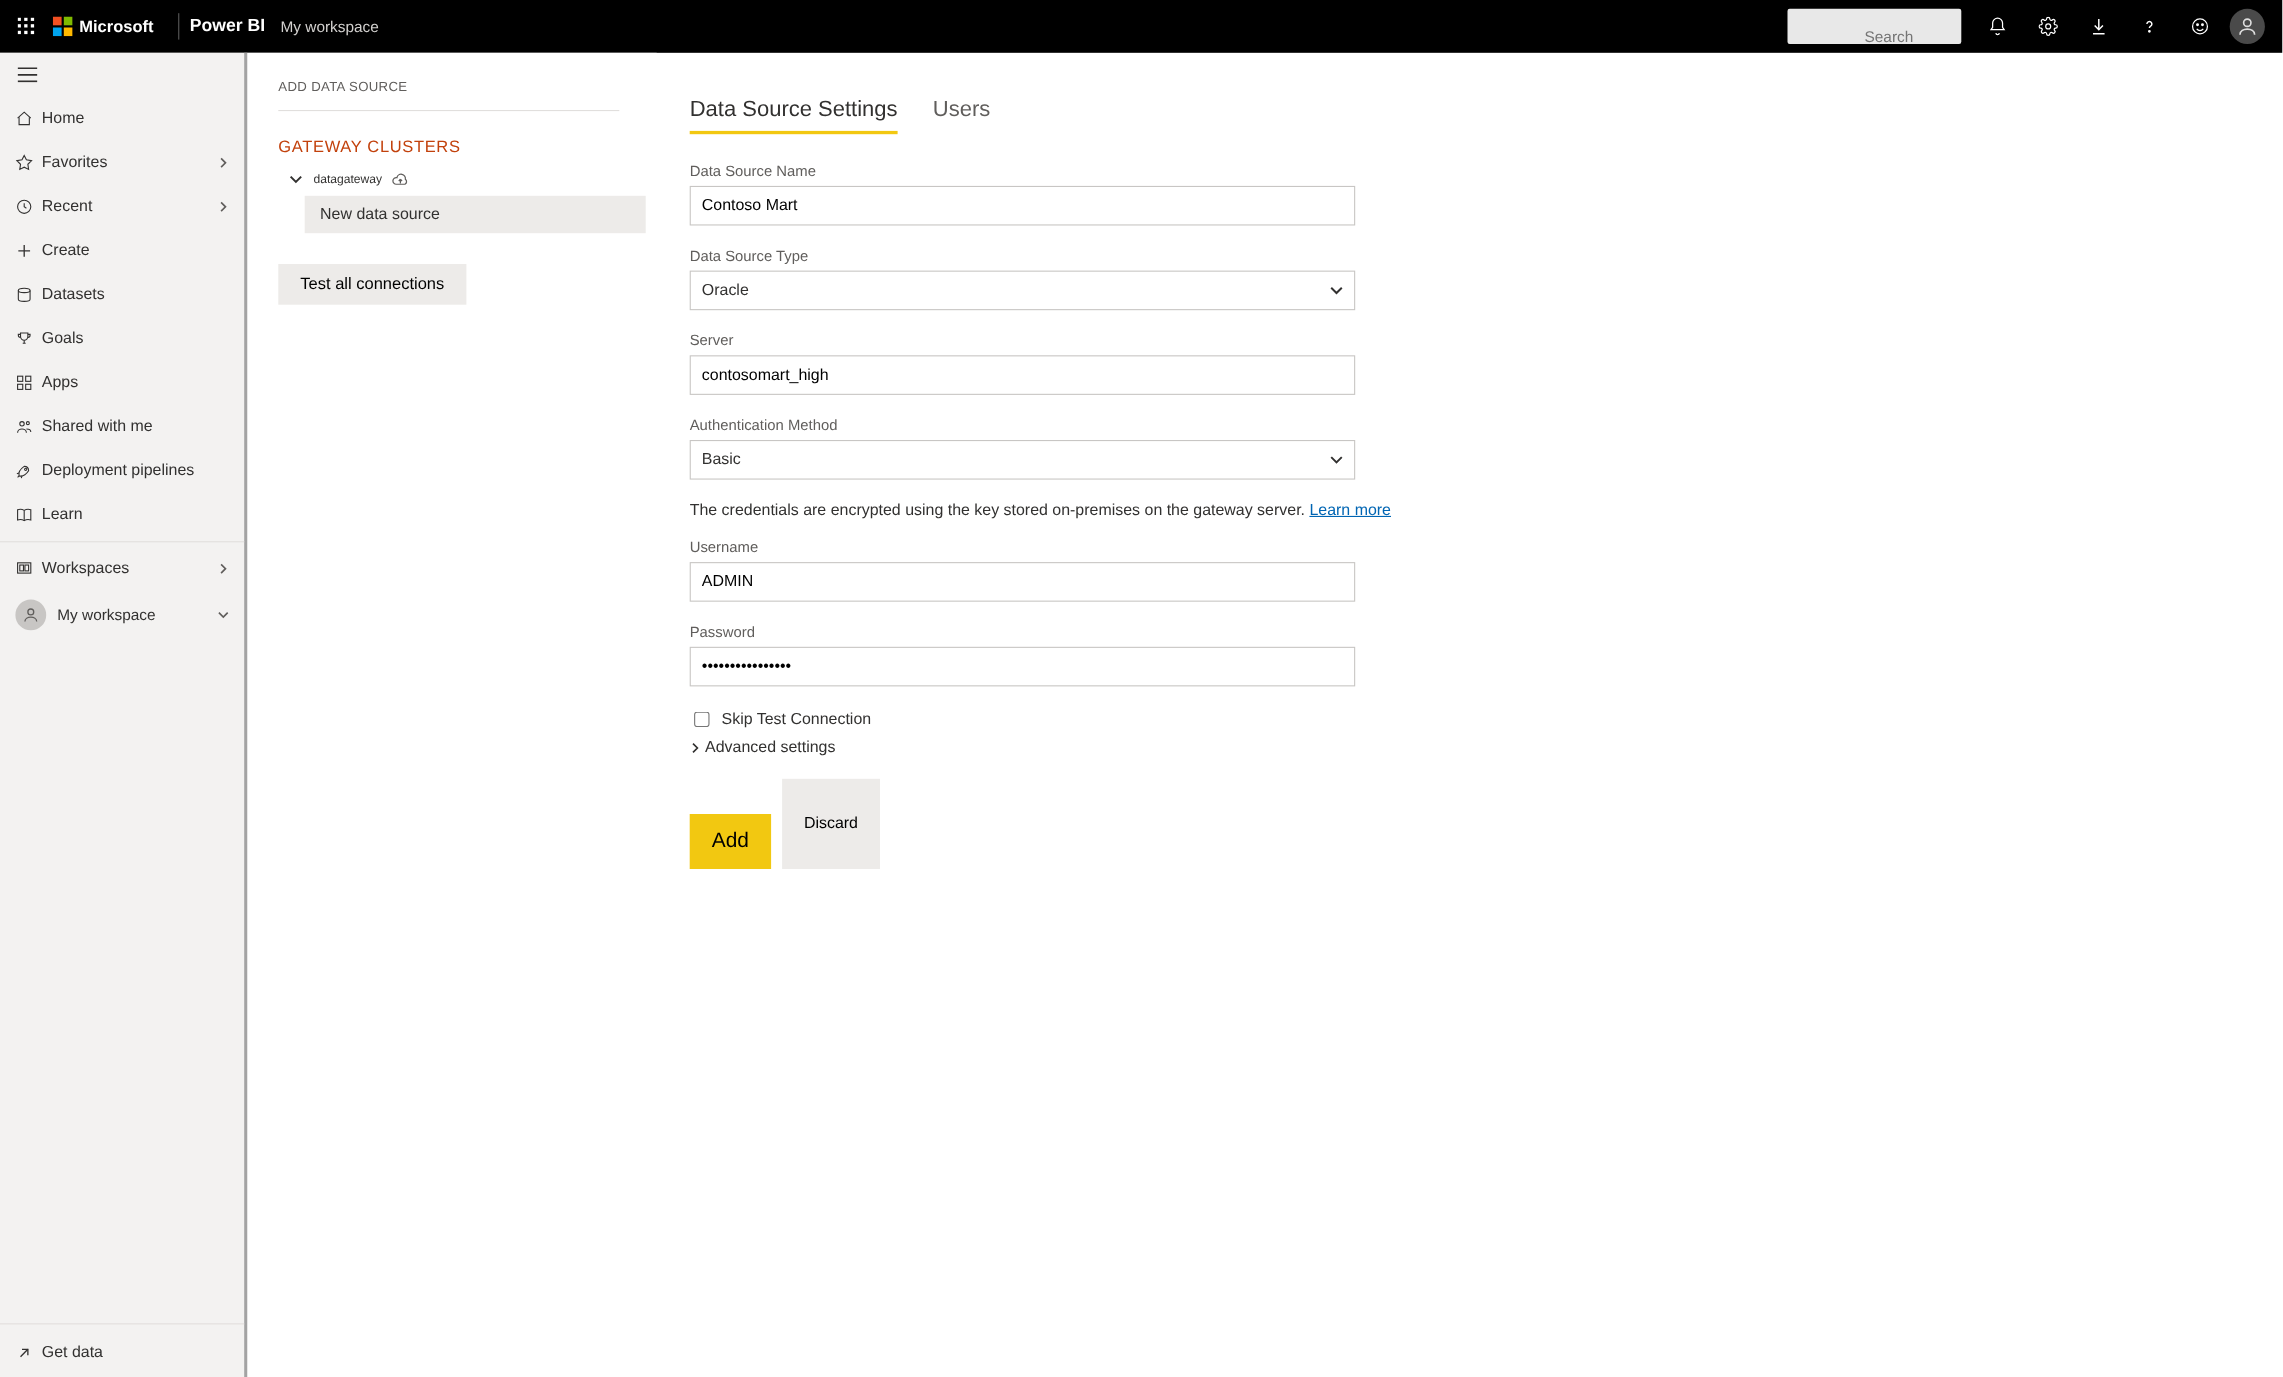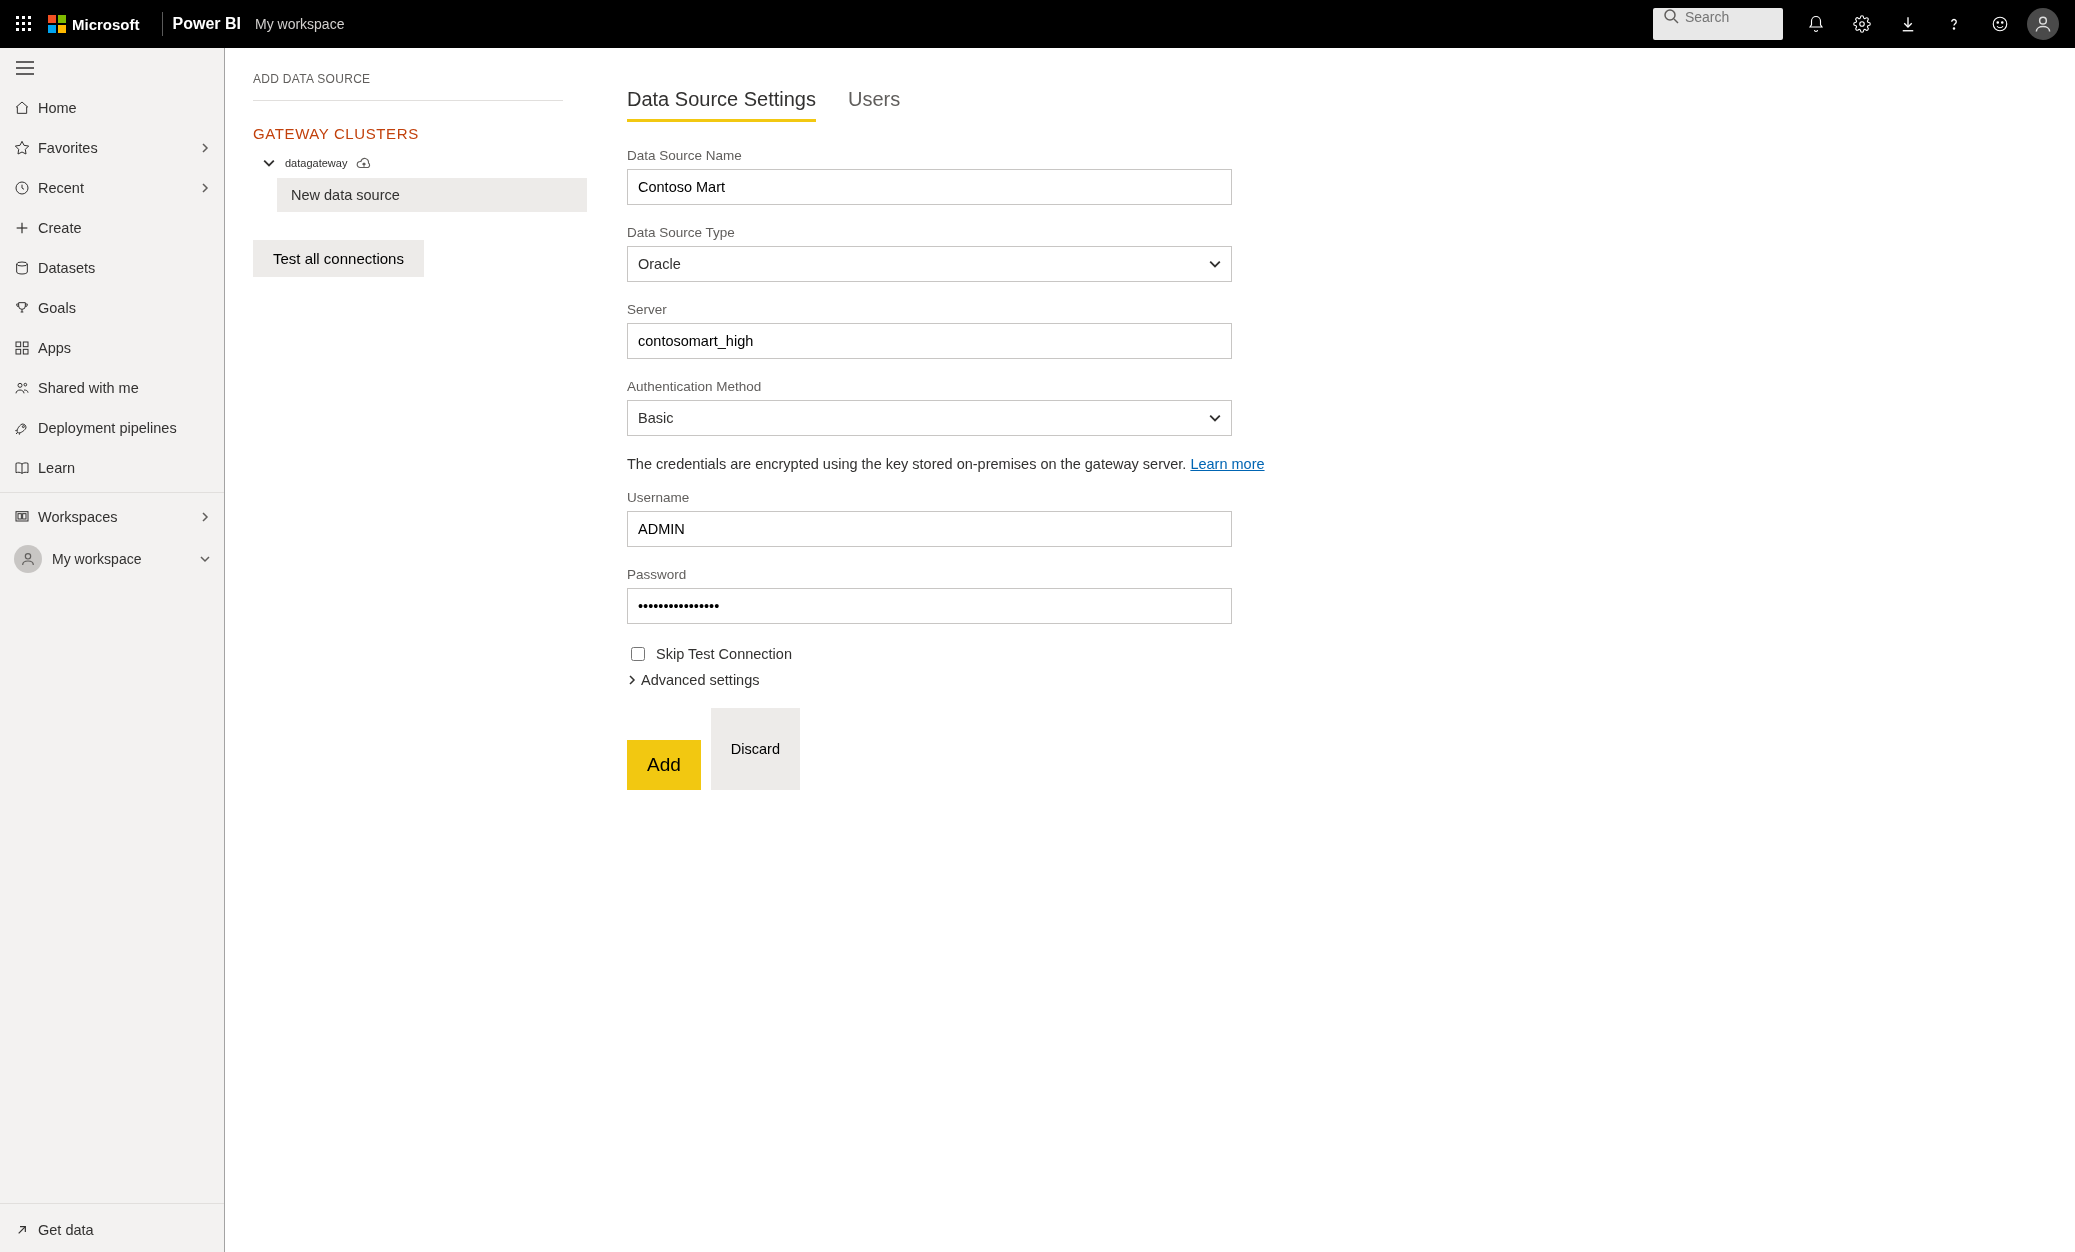--- a/index.html
+++ b/index.html
@@ -27,24 +27,25 @@
   }
   .topbar .ms-logo { display: flex; align-items: center; gap: 6px; margin-right: 12px; }
   .topbar .ms-logo svg { display:block; }
   .topbar .ms-logo span { font-size: 15px; font-weight: 600; }
   .topbar .divider { width: 1px; height: 24px; background: #5a5a5a; margin: 0 10px; }
   .topbar .product { font-size: 16px; font-weight: 600; margin-right: 14px; }
   .topbar .workspace-crumb { font-size: 14px; color: #d2d0ce; }
   .topbar .spacer { flex: 1; }
   .searchbox {
     background: #e8e8e8; color: #605e5c;
-    width: 130px; height: 32px;
-    display: flex; align-items: flex-start;
+    width: 158px; height: 32px;
+    display: flex; align-items: flex-end;
     padding: 0 10px; border-radius: 2px;
     margin-right: 10px;
+    flex-direction: column;
   }
   .searchbox input {
     border: none; background: transparent; outline: none;
     font-size: 14px; width: 80px; color: #323130;
   }
   .topbar .icon-btn {
     width: 46px; height: 48px;
     display: flex; align-items: center; justify-content: center;
     cursor: pointer; color: #fff;
   }
@@ -52,21 +53,21 @@
     width: 32px; height: 32px; border-radius: 50%;
     background: #4a4a4a; display:flex; align-items:center; justify-content:center;
     margin: 0 6px 0 4px; cursor:pointer;
   }
 
   
   .shell { display: flex; height: calc(100vh - 48px); min-height: 800px; }
   .leftnav {
     width: 225px; background: #f3f2f1;
     display: flex; flex-direction: column;
-    border-right: 1px solid #a3a3a3;
+    border-right: 3px solid #a3a3a3;
   }
   .leftnav .collapse-row {
     height: 40px; display:flex; align-items:center; padding-left: 16px;
   }
   .nav-item {
     display:flex; align-items:center;
     height: 40px; padding: 0 14px; cursor:pointer;
     color: #323130;
   }
   .nav-item .nav-icon { width: 24px; display:flex; }

